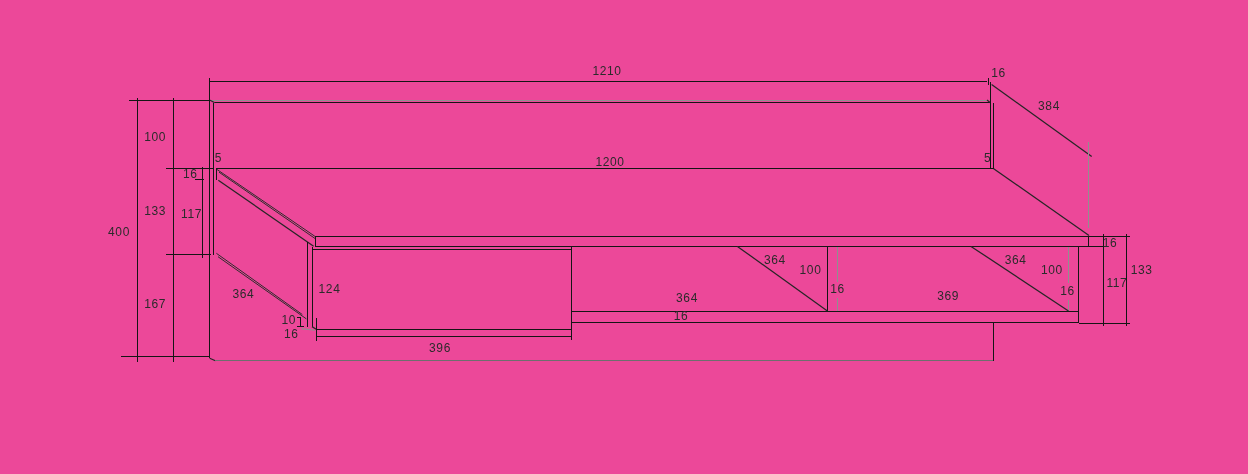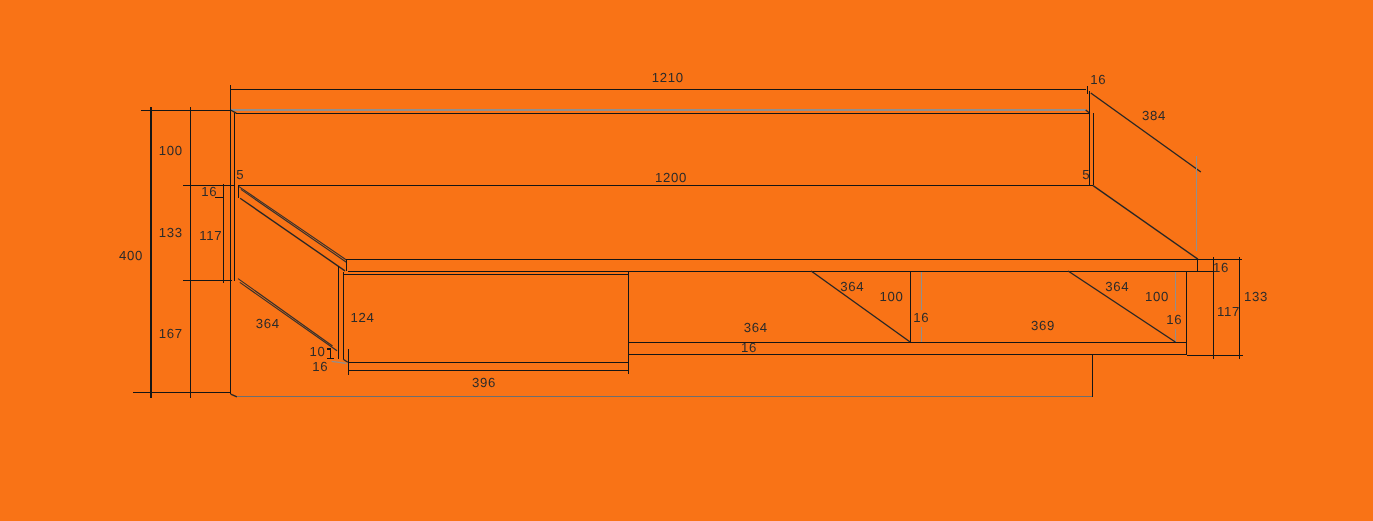--- a/index.html
+++ b/index.html
@@ -1,16 +1,16 @@
 <!DOCTYPE html>
 <html><head>
 <meta charset="utf-8">
 <style>
 html,body{margin:0;padding:0;background:#ffffff;}
-#stage{position:relative;width:1248px;height:474px;background:#f97316;overflow:hidden;}
+#stage{position:relative;width:1248px;height:474px;background:#ec4899;overflow:hidden;}
 svg{display:block;}
 text{font-family:"Liberation Sans",sans-serif;font-size:12px;fill:#2b2b2b;letter-spacing:0.6px;}
 .ln{stroke:#262626;stroke-width:1.25;fill:none;stroke-linecap:butt;}
 .gy{stroke:#8f8f8f;stroke-width:1.1;fill:none;stroke-linecap:butt;}
 .tn{stroke:#2e2e2e;stroke-width:1.0;fill:none;stroke-linecap:butt;}
 line[shape-rendering="crispEdges"]{stroke-width:1px;}
 line.ln[shape-rendering="crispEdges"]{stroke:#151515;}
 </style>
 </head>
 <body>

